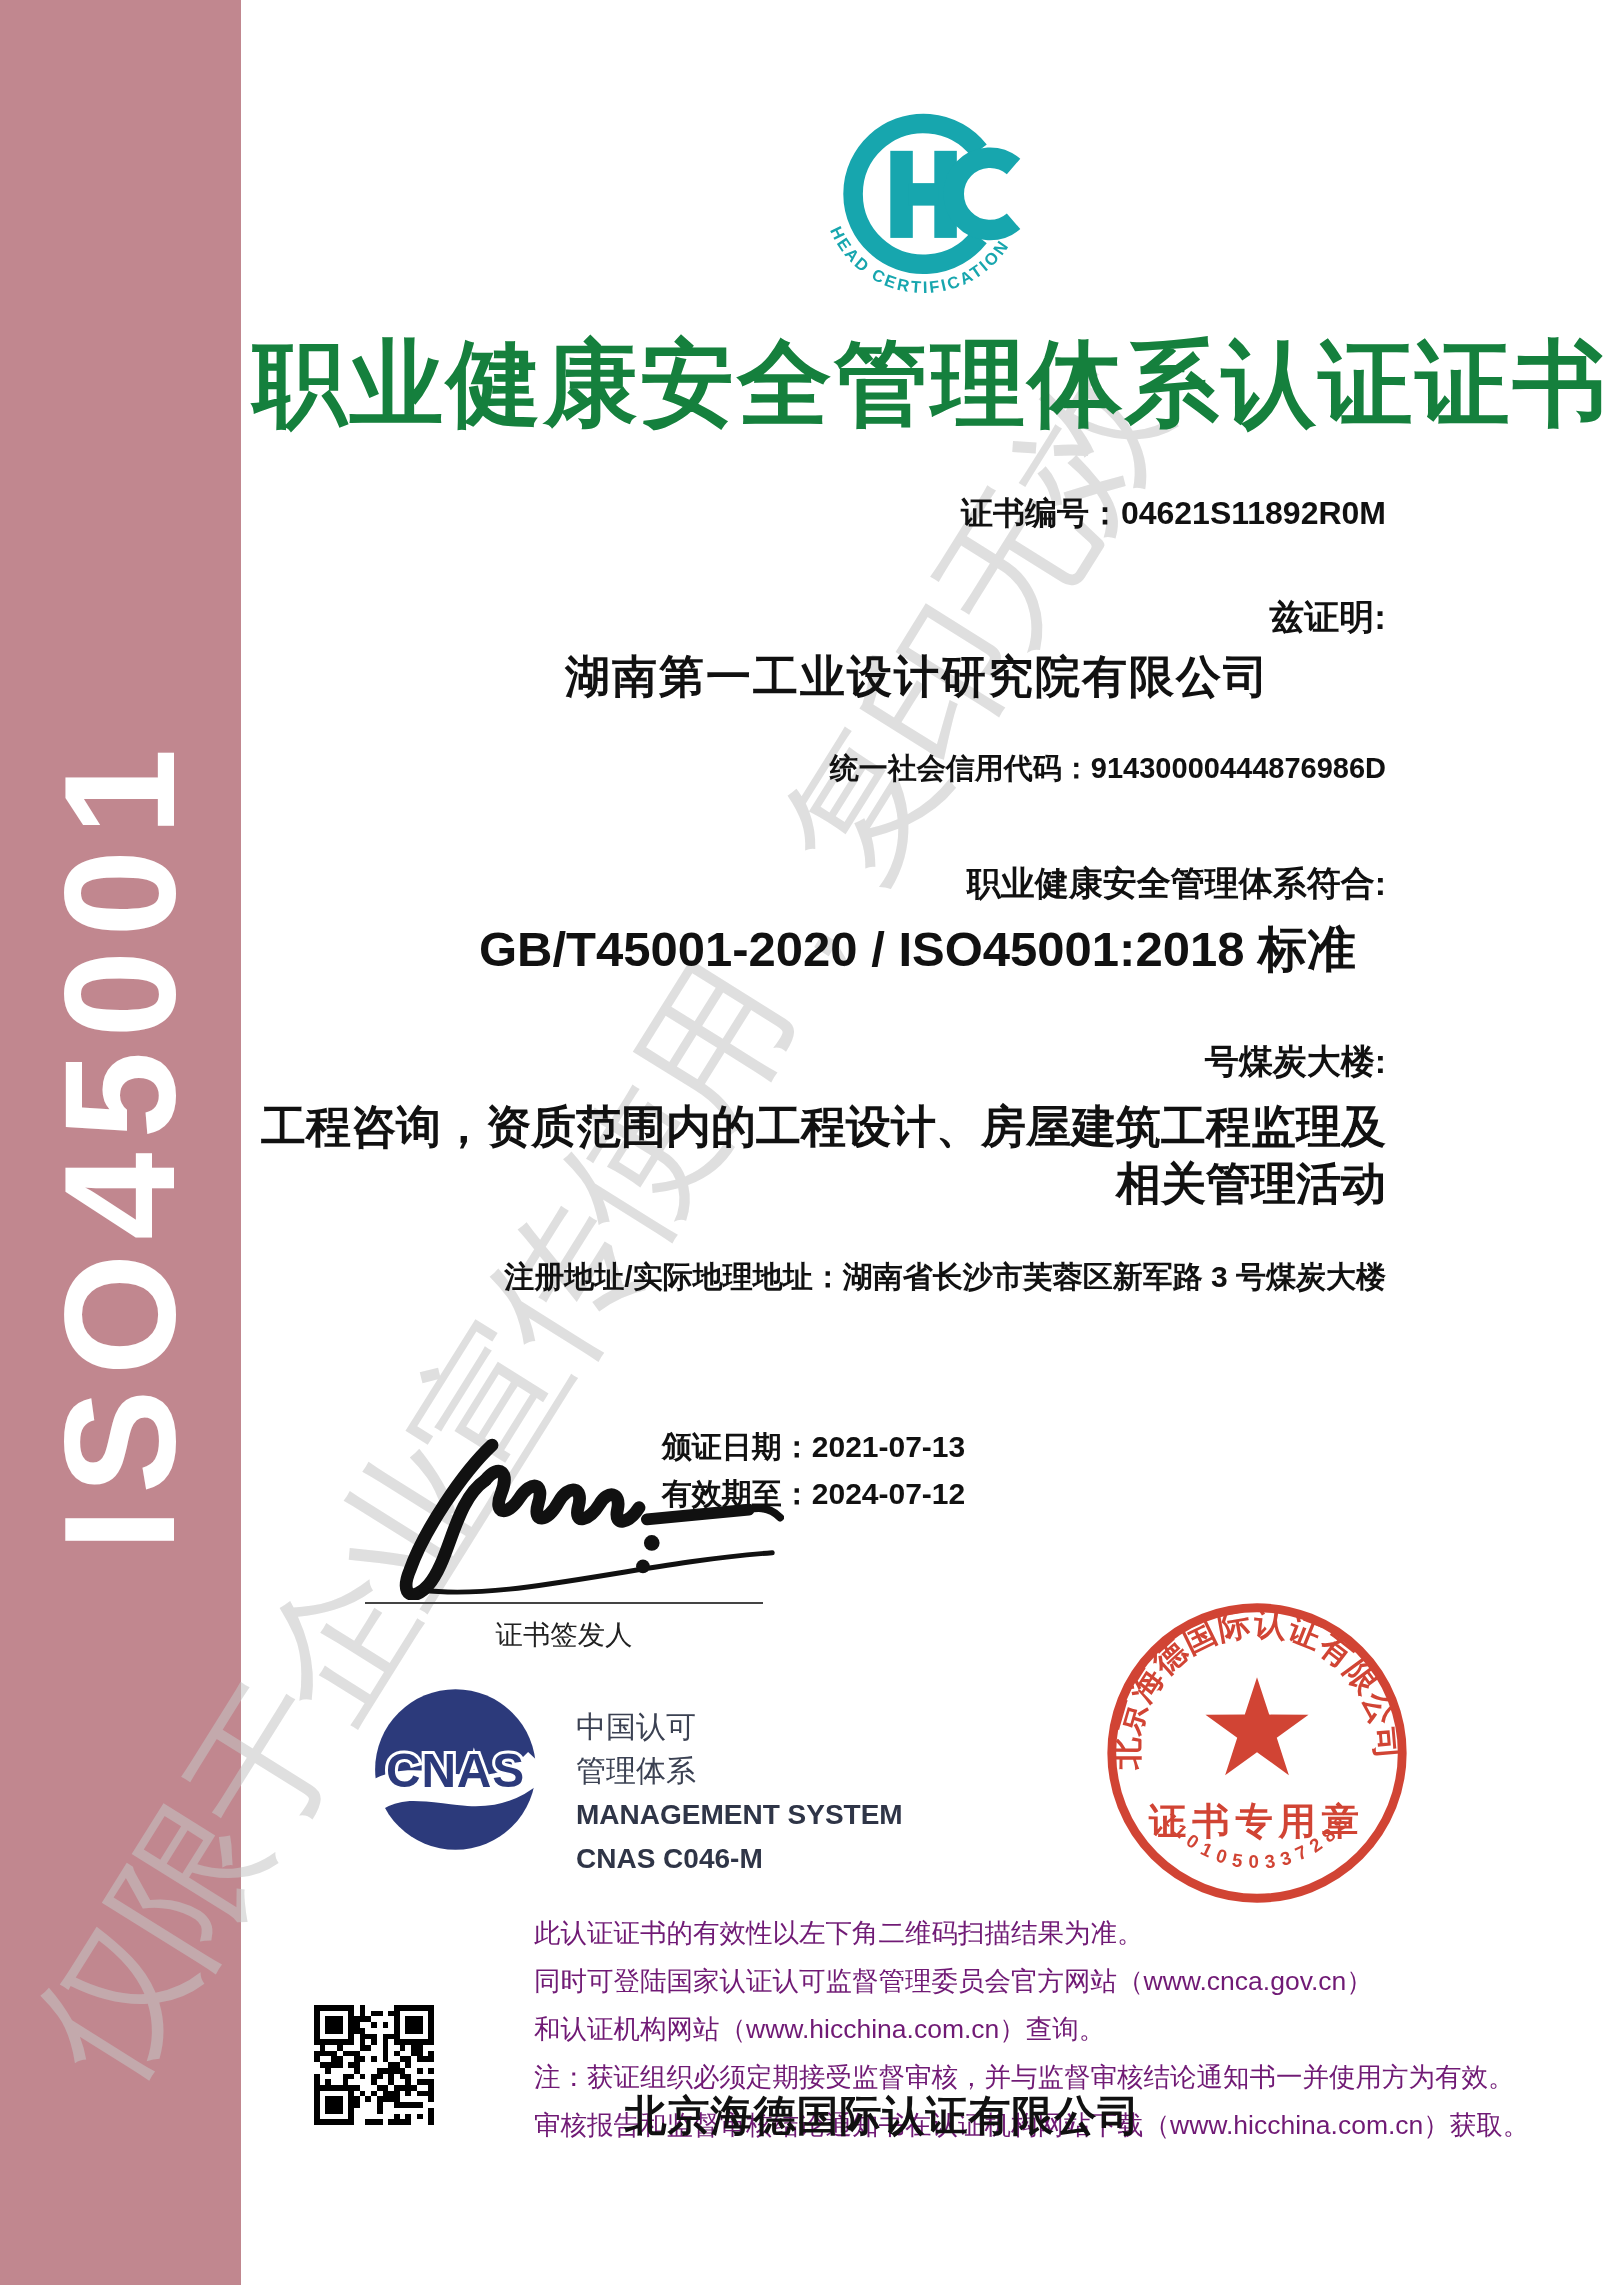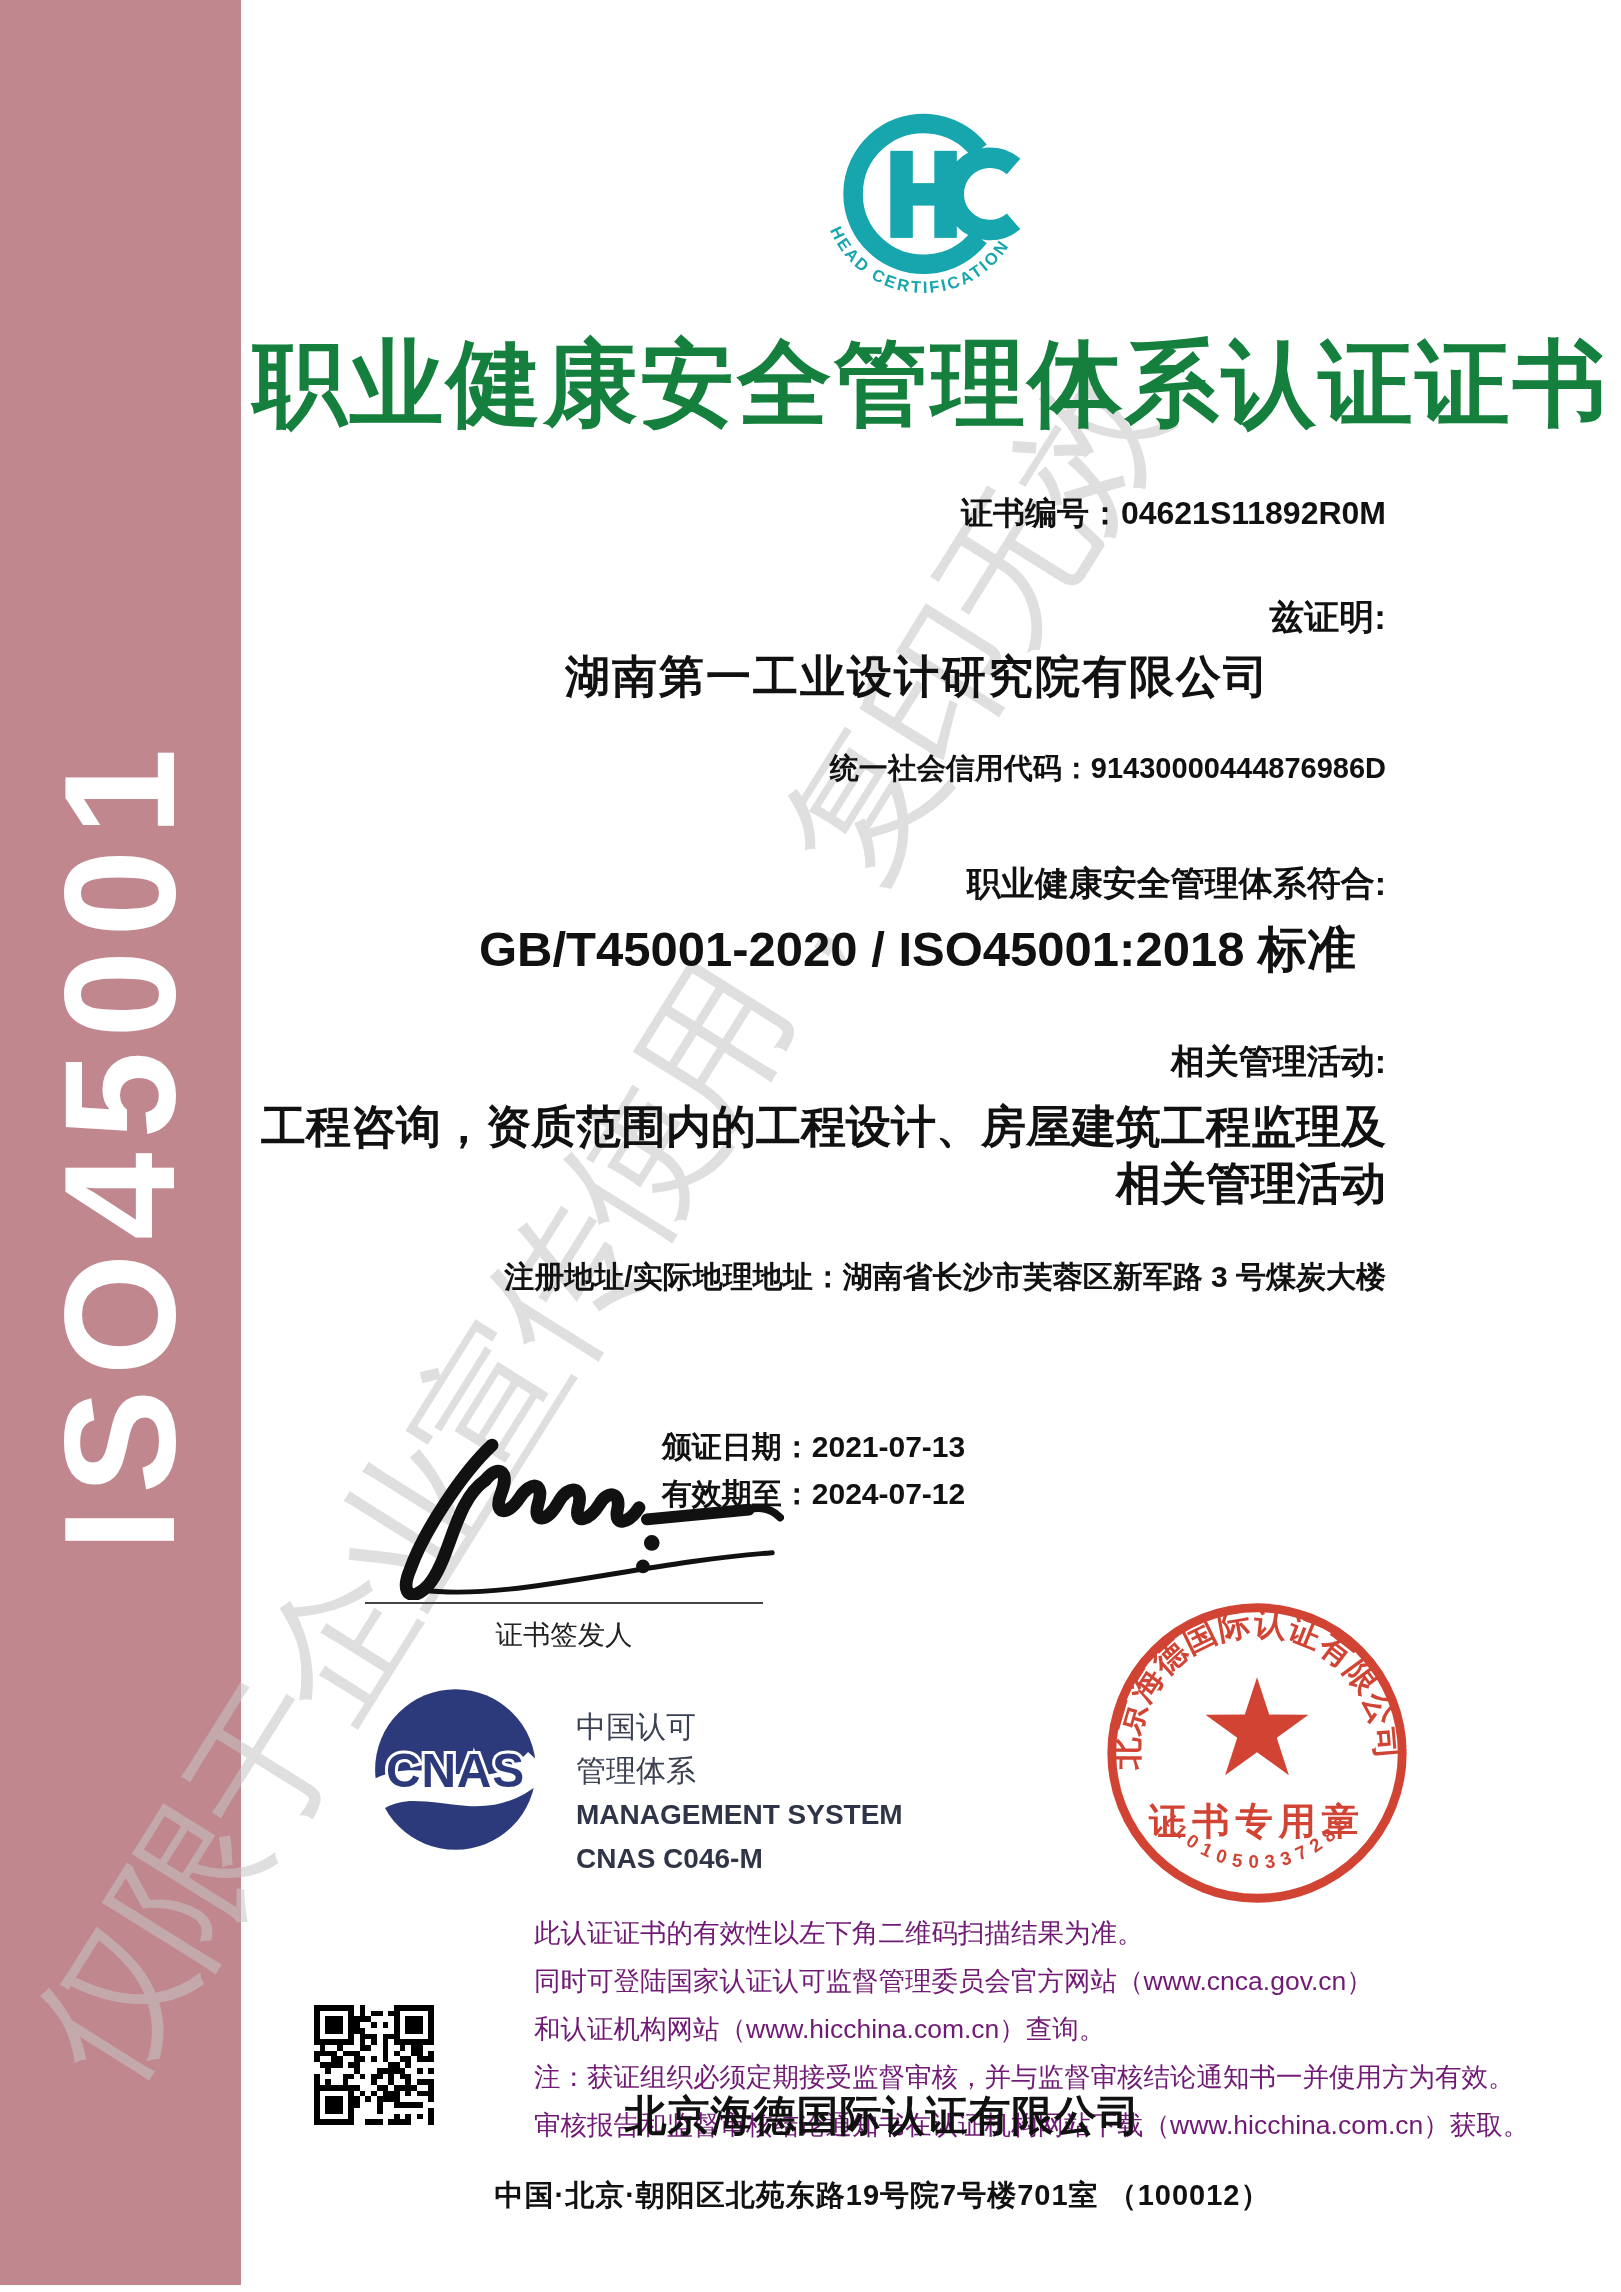--- a/index.html
+++ b/index.html
@@ -74,21 +74,21 @@
 
   <div id="title" class="abs title-col z4">职业健康安全管理体系认证证书</div>
 
   <div id="certno" class="abs right-col z4">证书编号：04621S11892R0M</div>
 
   <div id="certify-intro" class="abs right-col z4">兹证明:</div>
   <div id="company" class="abs center-col z4">湖南第一工业设计研究院有限公司</div>
   <div id="credit" class="abs right-col z4">统一社会信用代码：91430000444876986D</div>
   <div id="system-line" class="abs right-col z4">职业健康安全管理体系符合:</div>
   <div id="standard" class="abs center-col z4">GB/T45001-2020 / ISO45001:2018 标准</div>
-  <div id="scope-label" class="abs right-col z4">相关管理活动:</div>
+  <div id="scope-label" class="abs right-col z4">号煤炭大楼:</div>
   <div id="scope" class="abs right-col z4">
     <div>工程咨询，资质范围内的工程设计、房屋建筑工程监理及</div>
     <div>相关管理活动</div>
   </div>
   <div id="address" class="abs right-col z4">注册地址/实际地理地址：湖南省长沙市芙蓉区新军路 3 号煤炭大楼</div>
 
   <div id="dates" class="abs right-col z4">
     <div>颁证日期：2021-07-13</div>
     <div>有效期至：2024-07-12</div>
   </div>
@@ -373,16 +373,15 @@
 
   <div id="notes" class="abs z4">
     <div>此认证证书的有效性以左下角二维码扫描结果为准。</div>
     <div>同时可登陆国家认证认可监督管理委员会官方网站（www.cnca.gov.cn）</div>
     <div>和认证机构网站（www.hicchina.com.cn）查询。</div>
     <div>注：获证组织必须定期接受监督审核，并与监督审核结论通知书一并使用方为有效。</div>
     <div>审核报告和监督审核结论通知书在认证机构网站下载（www.hicchina.com.cn）获取。</div>
   </div>
 
   <div id="issuer-name" class="abs bottom-col z4">北京海德国际认证有限公司</div>
-  <div id="issuer-address" class="abs bottom-col z4">中国·北京·朝阳区北苑东路19号院7号楼701室 （100012）</div>
 
 </div>
 
 
 </body></html>

